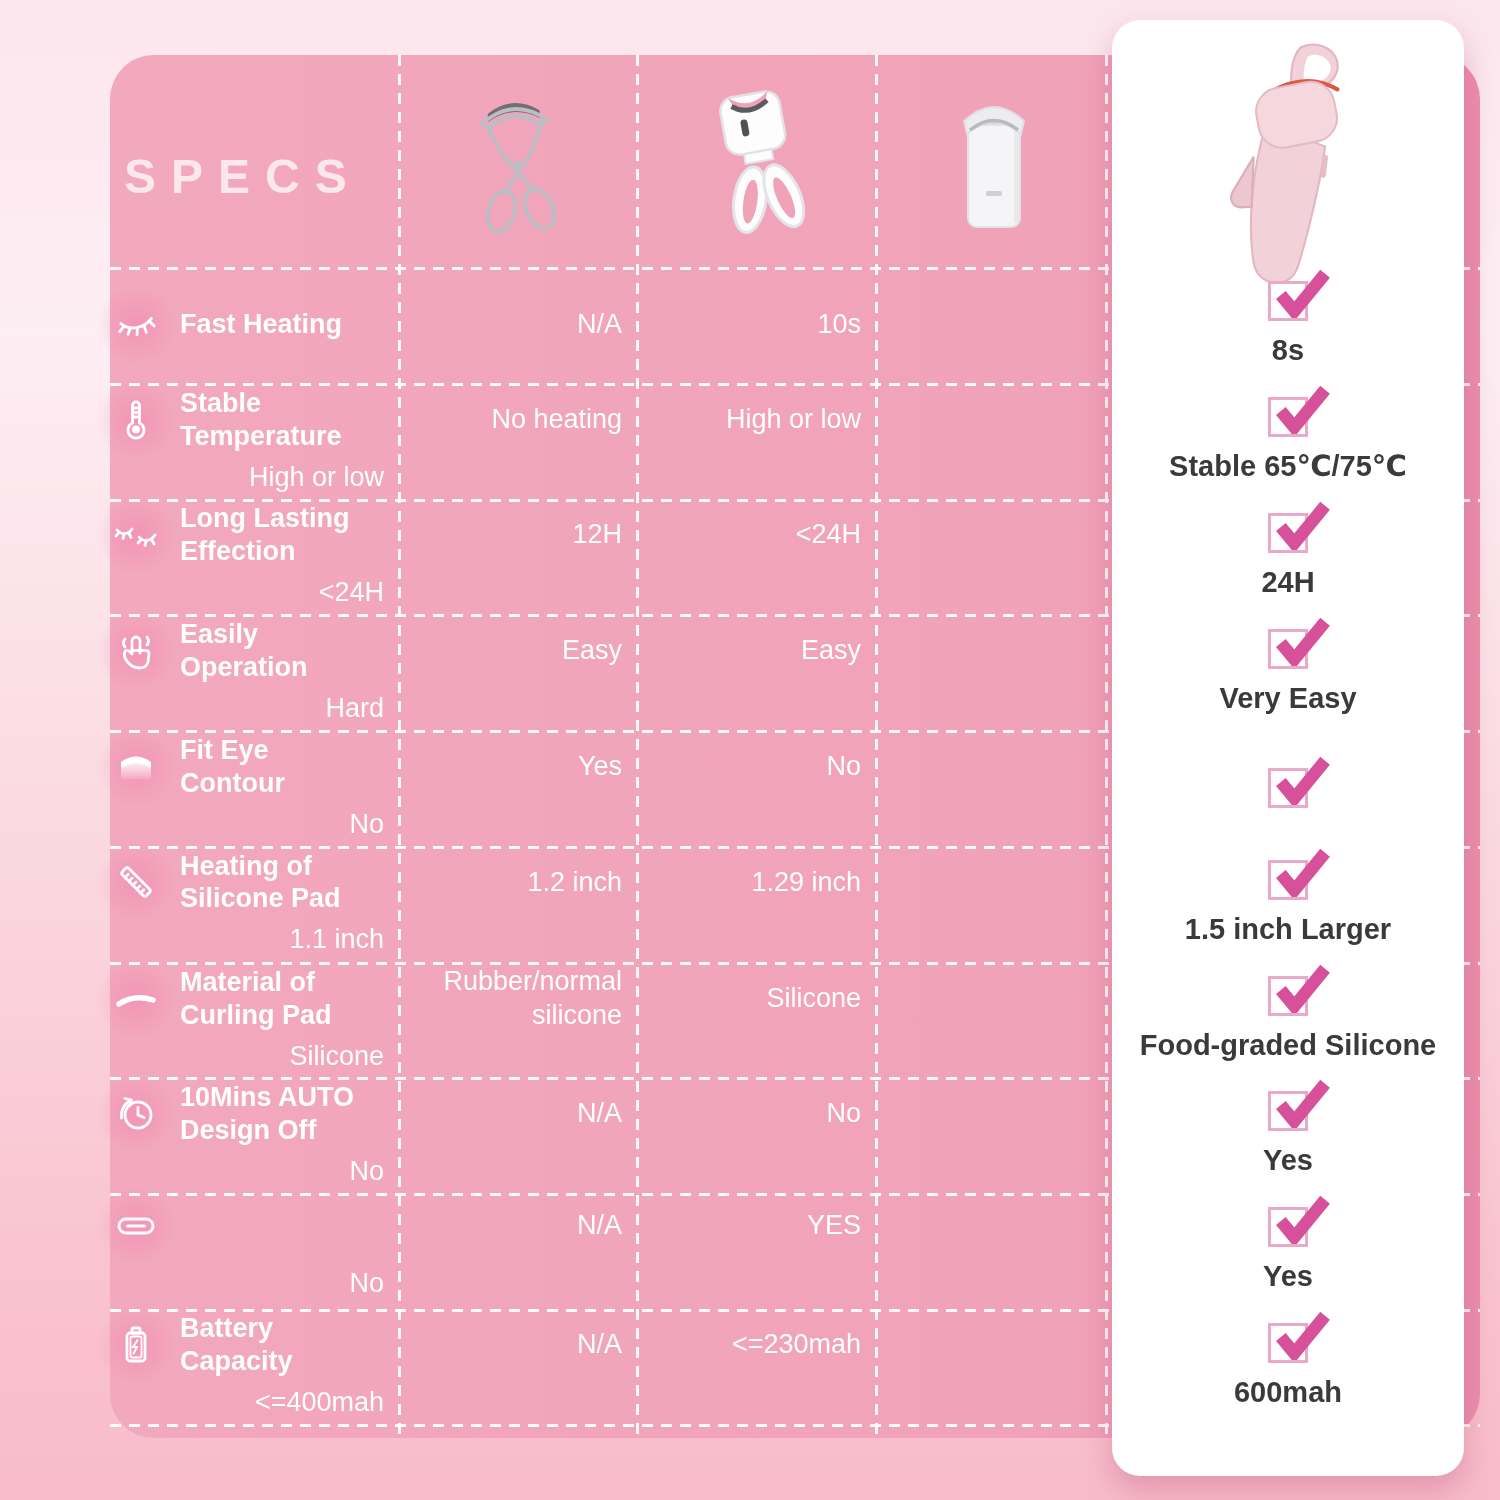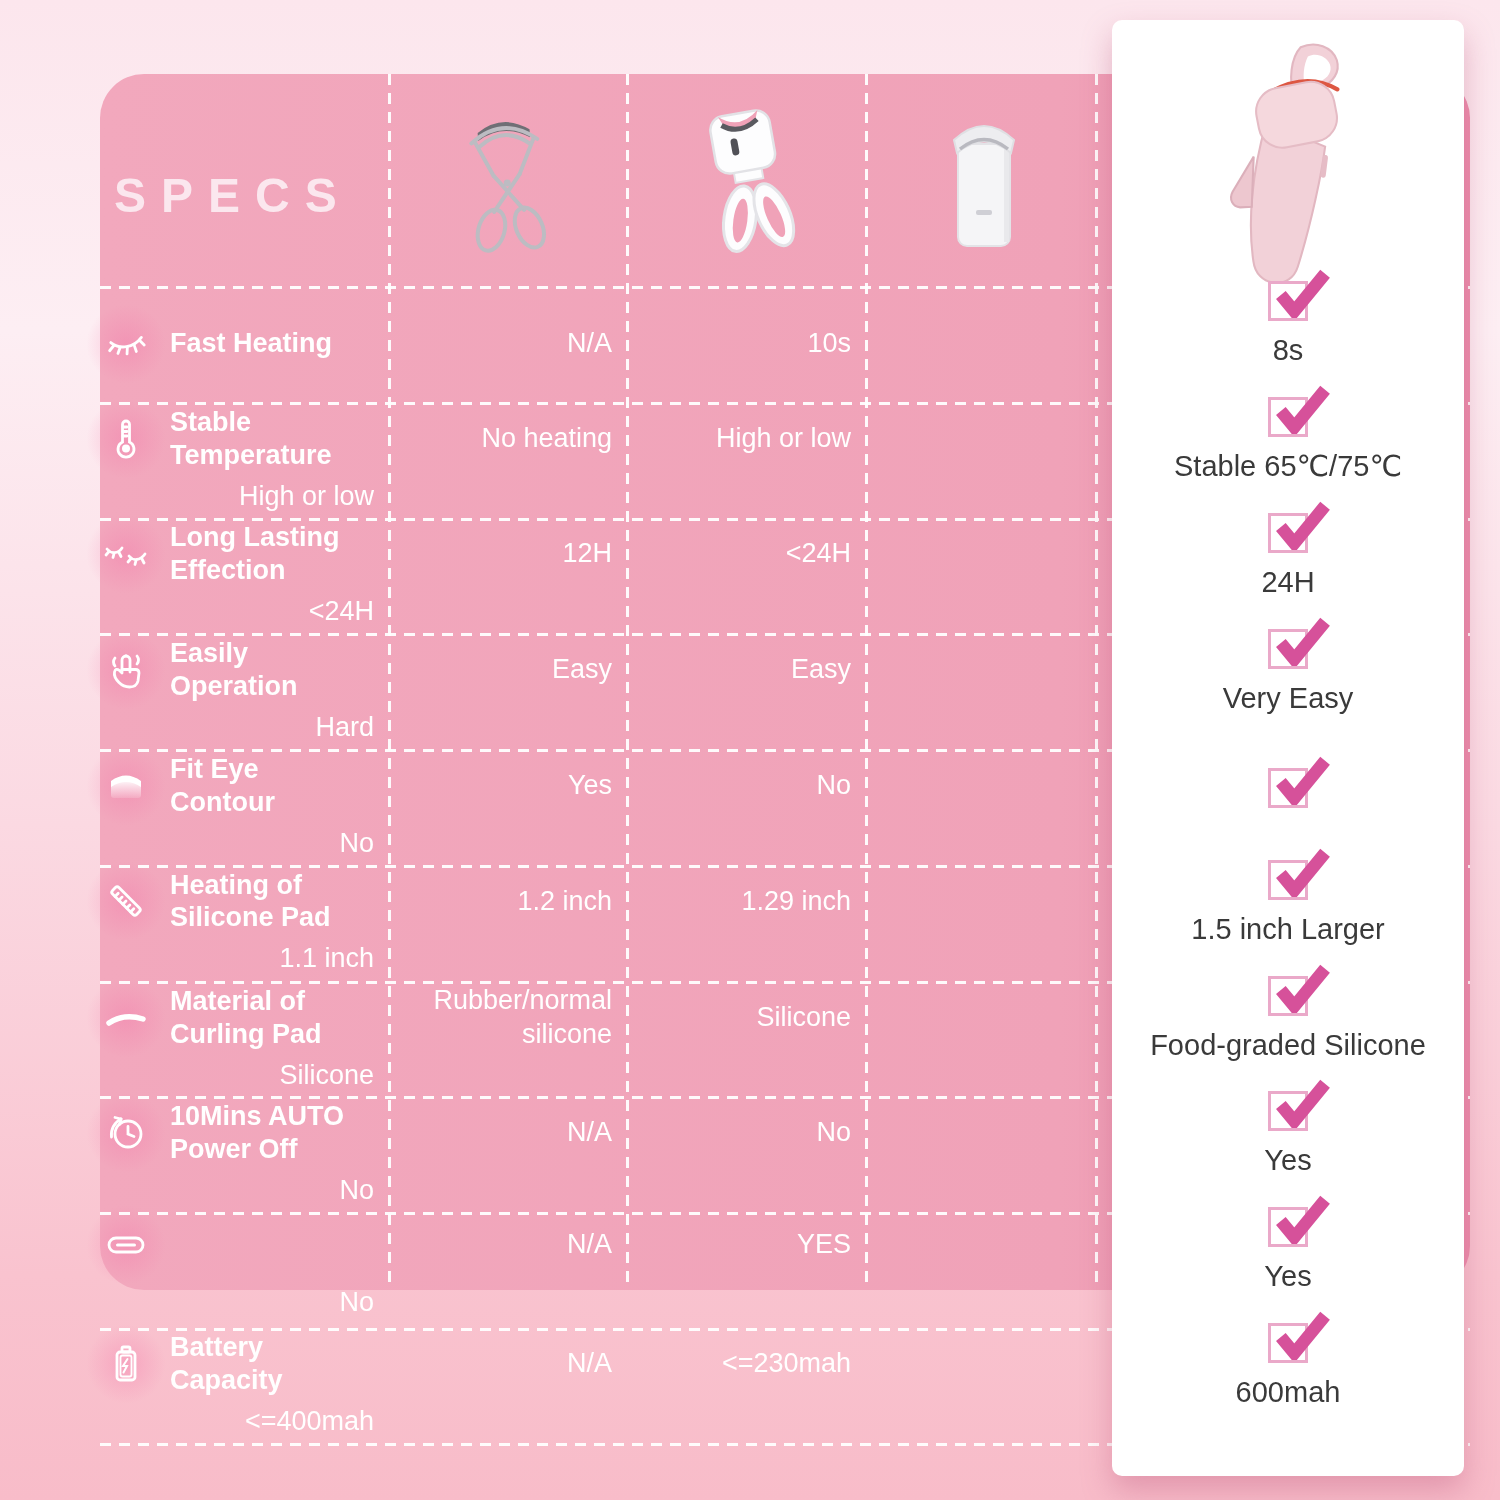--- a/index.html
+++ b/index.html
@@ -4,24 +4,23 @@
 <style>
   html,body{margin:0;padding:0;}
   body{
     width:1500px;height:1500px;position:relative;overflow:hidden;
     font-family:"Liberation Sans","DejaVu Sans",sans-serif;
     background:linear-gradient(180deg,#fce6ed 0%,#fdeef3 22%,#fbd9e2 55%,#f9c3cf 85%,#f8bcc9 100%);
   }
   .stage{position:absolute;inset:0;}
   
   .pink-panel{
-    position:absolute;left:100px;top:55px;width:1370px;height:1216px;
+    position:absolute;left:110px;top:55px;width:1370px;height:1383px;
     border-radius:44px;
     background:linear-gradient(90deg,#f2a8bd 0%,#f0a2b8 70%,#ec8ead 100%);
-    margin-top:19px;
   }
   .specs-title{
     position:absolute;left:14px;top:94px;margin:0;
     font-size:48px;font-weight:bold;letter-spacing:15px;color:#fbe7ee;
   }
   .vline{position:absolute;top:0;bottom:0;width:3px;
     background:repeating-linear-gradient(180deg,rgba(255,255,255,.95) 0 11px,rgba(255,255,255,0) 11px 19px);}
   .hline{position:absolute;left:0;right:0;height:3px;
     background:repeating-linear-gradient(90deg,rgba(255,255,255,.95) 0 11px,rgba(255,255,255,0) 11px 19px);}
   .product{position:absolute;top:0;height:212px;display:flex;align-items:center;justify-content:center;}
@@ -38,22 +37,23 @@
     display:flex;align-items:center;justify-content:center;}
   .icon-glow{position:absolute;inset:-14px;border-radius:50%;
     background:radial-gradient(circle,rgba(243,118,168,.38) 0%,rgba(243,118,168,0) 70%);}
   .icon-box svg{position:relative;}
   .label-text{margin-left:18px;max-width:196px;font-size:27px;font-weight:bold;
     color:#ffffff;line-height:1.22;}
   .value-cell{text-align:right;font-size:27px;color:#ffffff;line-height:1.25;padding:0 14px;}
   
   .white-panel{
     position:absolute;left:1112px;top:20px;width:352px;height:1456px;
-    background:#ffffff;border-radius:10px;
+    background:#ffffff;border-radius:28px;
     box-shadow:0 14px 30px rgba(186,88,124,.38);
+    font-weight:bold;
   }
   .featured-image{position:absolute;top:14px;left:0;right:0;display:flex;justify-content:center;}
   .featured-items{position:absolute;top:247px;left:0;right:0;height:1157px;
     display:grid;grid-template-rows:repeat(10,1fr);}
   .f-item{display:flex;flex-direction:column;align-items:center;justify-content:center;}
   .checkbox{position:relative;width:34px;height:34px;border:3px solid #eaa9c9;background:#fff;}
   .checkbox svg{position:absolute;left:2px;top:-16px;}
   .f-label{margin-top:12px;font-size:29px;color:#3a3a3a;text-align:center;line-height:1.2;}
 </style>
 </head>
@@ -252,21 +252,21 @@
               <svg width="48" height="48" viewBox="0 0 48 48">
                 <g fill="none" stroke="#ffffff" stroke-width="2.8" stroke-linecap="round">
    <circle cx="26" cy="25" r="13"></circle>
                   <path d="M26 17.5 V25 l6 2.5"></path>
    <path d="M19 10 A 17.5 17.5 0 0 0 9.5 28"></path>
                   <path d="M19 10 l-6 -1.5"></path>
                   <path d="M19 10 l-1.5 5.5"></path>
                 </g>
               </svg>
             </div>
-            <div class="label-text">10Mins AUTO Power Off</div>
+            <div class="label-text">10Mins AUTO Design Off</div>
           </div>
           <div class="value-cell">N/A</div>
           <div class="value-cell">No</div>
           <div class="value-cell">No</div>
         </div>
         <div class="row">
           <div class="label-cell">
             <div class="icon-box">
               <span class="icon-glow"></span>
               <svg width="48" height="48" viewBox="0 0 48 48">

